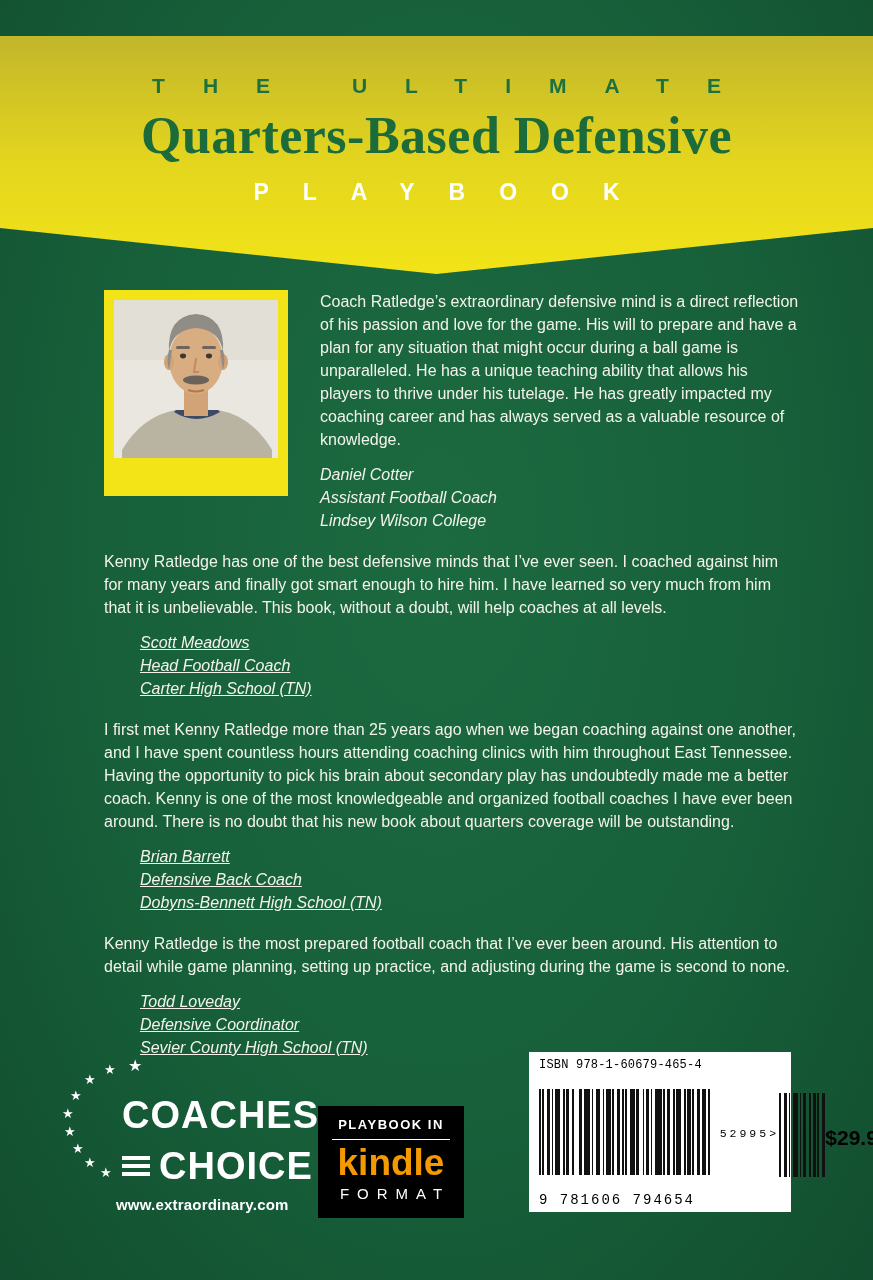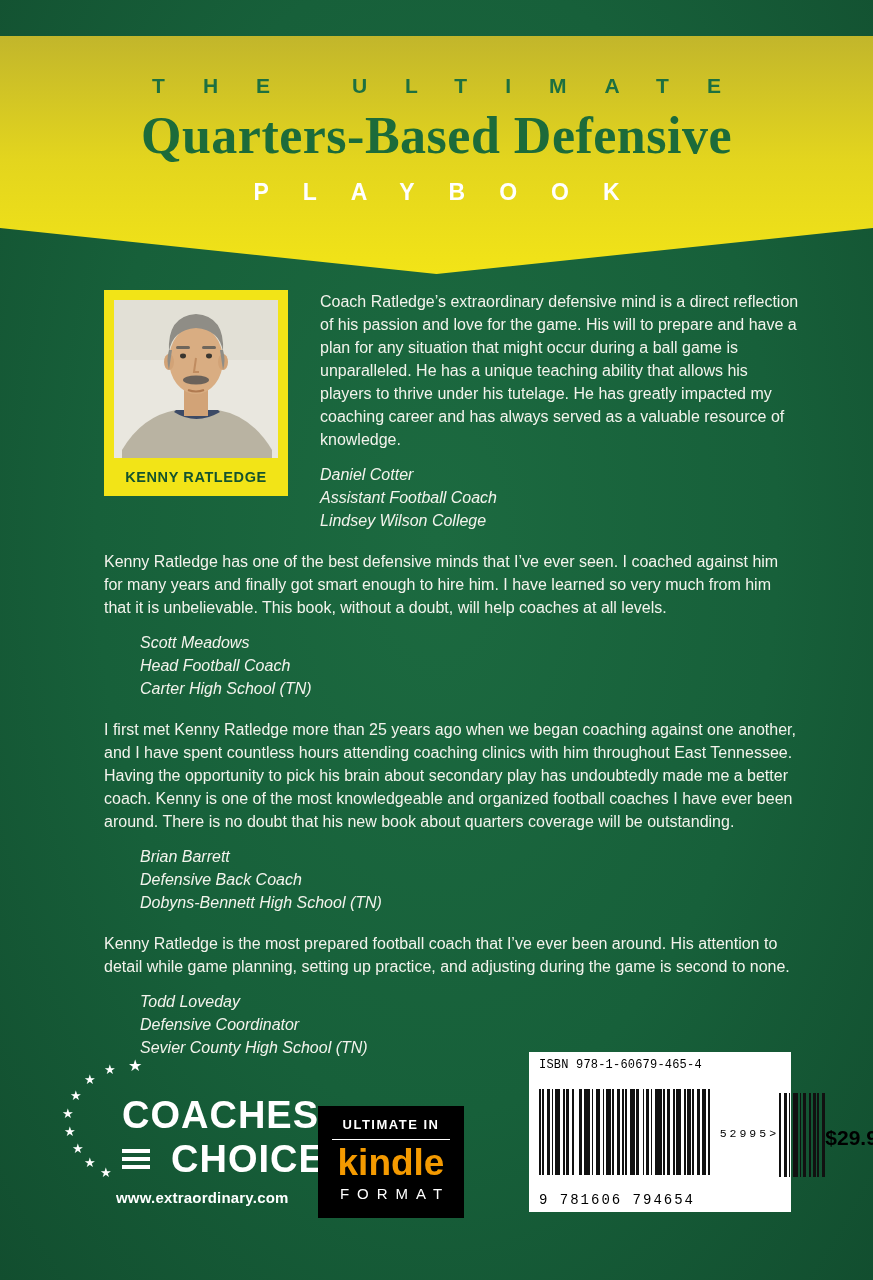--- a/index.html
+++ b/index.html
@@ -33,31 +33,31 @@
   .content { padding:16px 72px 0 104px; color:#f3f3ec; font-size:16px; line-height:23px; }
   .profile { display:flex; gap:32px; }
   .photo-box { flex:none; width:184px; height:206px; background:#f2e417; padding:10px 10px 0 10px; }
   .photo-frame { width:164px; height:158px; background:#e9e7df; overflow:hidden; }
   .photo-caption {
     height:38px; display:flex; align-items:center; justify-content:center;
     color:#14532e; font-size:14.5px; font-weight:bold; letter-spacing:0.6px;
   }
   .quote-col { flex:1; }
   .attribution { font-style:italic; margin-top:12px; }
-  .attribution.indented { margin-left:36px; }
+  .attribution.indented { margin-left:36px;text-decoration:underline; }
   .para { margin-top:18px; }
 
   
   .footer { position:absolute; left:0; top:1060px; width:100%; height:160px; }
 
   .publisher-logo { position:absolute; left:58px; top:-6px; width:270px; height:166px; color:#ffffff; }
   .star { position:absolute; color:#ffffff; }
   .pub-text { position:absolute; left:64px; top:40px; }
   .pub-line1 { font-size:38px; font-weight:bold; letter-spacing:1px; line-height:42px; }
-  .pub-line2 { display:flex; align-items:center; gap:21px; line-height:42px; }
+  .pub-line2 { display:flex; align-items:center; gap:9px; line-height:42px;margin-top:7px; }
   .pub-line2 .word { font-size:38px; font-weight:bold; letter-spacing:1px; }
   .choice-lines { display:flex; flex-direction:column; gap:4px; width:28px; }
   .choice-lines i { display:block; height:4px; background:#ffffff; }
   .tm { font-size:10px; align-self:flex-end; margin-bottom:4px; }
   .pub-url { margin-top:7px; margin-left:-6px; font-size:15px; font-weight:bold; letter-spacing:0.2px; }
 
   .kindle {
     position:absolute; left:318px; top:46px; width:146px; height:112px;
     background:#000000; color:#ffffff; text-align:center; padding-top:11px;
   }
@@ -113,21 +113,20 @@
             <path d="M109,50 Q112,60 109,70 L106,50 Z" fill="#8f8d86"></path>
             <rect x="62" y="46" width="14" height="3" rx="1.5" fill="#6e665c"></rect>
             <rect x="88" y="46" width="14" height="3" rx="1.5" fill="#6e665c"></rect>
             <ellipse cx="69" cy="56" rx="3" ry="2.4" fill="#3a3630"></ellipse>
             <ellipse cx="95" cy="56" rx="3" ry="2.4" fill="#3a3630"></ellipse>
             <path d="M82,58 L80,72 L85,72" stroke="#c08c60" stroke-width="2" fill="none"></path>
             <ellipse cx="82" cy="80" rx="13" ry="4.5" fill="#6b625a"></ellipse>
             <path d="M74,90 Q82,93 90,90" stroke="#b07a50" stroke-width="2" fill="none"></path>
           </svg>
         </div>
-        <div class="photo-caption">KENNY RATLEDGE</div>
       </div>
 
       <div class="quote-col">
         <div class="quote">Coach Ratledge’s extraordinary defensive mind is a direct reflection of his passion and love for the game. His will to prepare and have a plan for any situation that might occur during a ball game is unparalleled. He has a unique teaching ability that allows his players to thrive under his tutelage. He has greatly impacted my coaching career and has always served as a valuable resource of knowledge.</div>
         <div class="attribution">
           <div>Daniel Cotter</div>
           <div>Assistant Football Coach</div>
           <div>Lindsey Wilson College</div>
         </div>
       </div>
@@ -183,21 +182,21 @@
               <i></i>
             </span>
           <span class="word">CHOICE</span>
           <span class="tm">™</span>
         </div>
         <div class="pub-url">www.extraordinary.com</div>
       </div>
     </div>
 
     <div class="kindle">
-      <div class="kindle-line1">ULTIMATE IN</div>
+      <div class="kindle-line1">PLAYBOOK IN</div>
       <div class="kindle-rule"></div>
       <div class="kindle-brand">kindle</div>
       <div class="kindle-line2">FORMAT</div>
     </div>
 
     <div class="barcode">
       <div class="bc">
         <div class="bc-left">
           <div class="isbn">ISBN 978-1-60679-465-4</div>
           <div class="bars main" id="main-bars">

